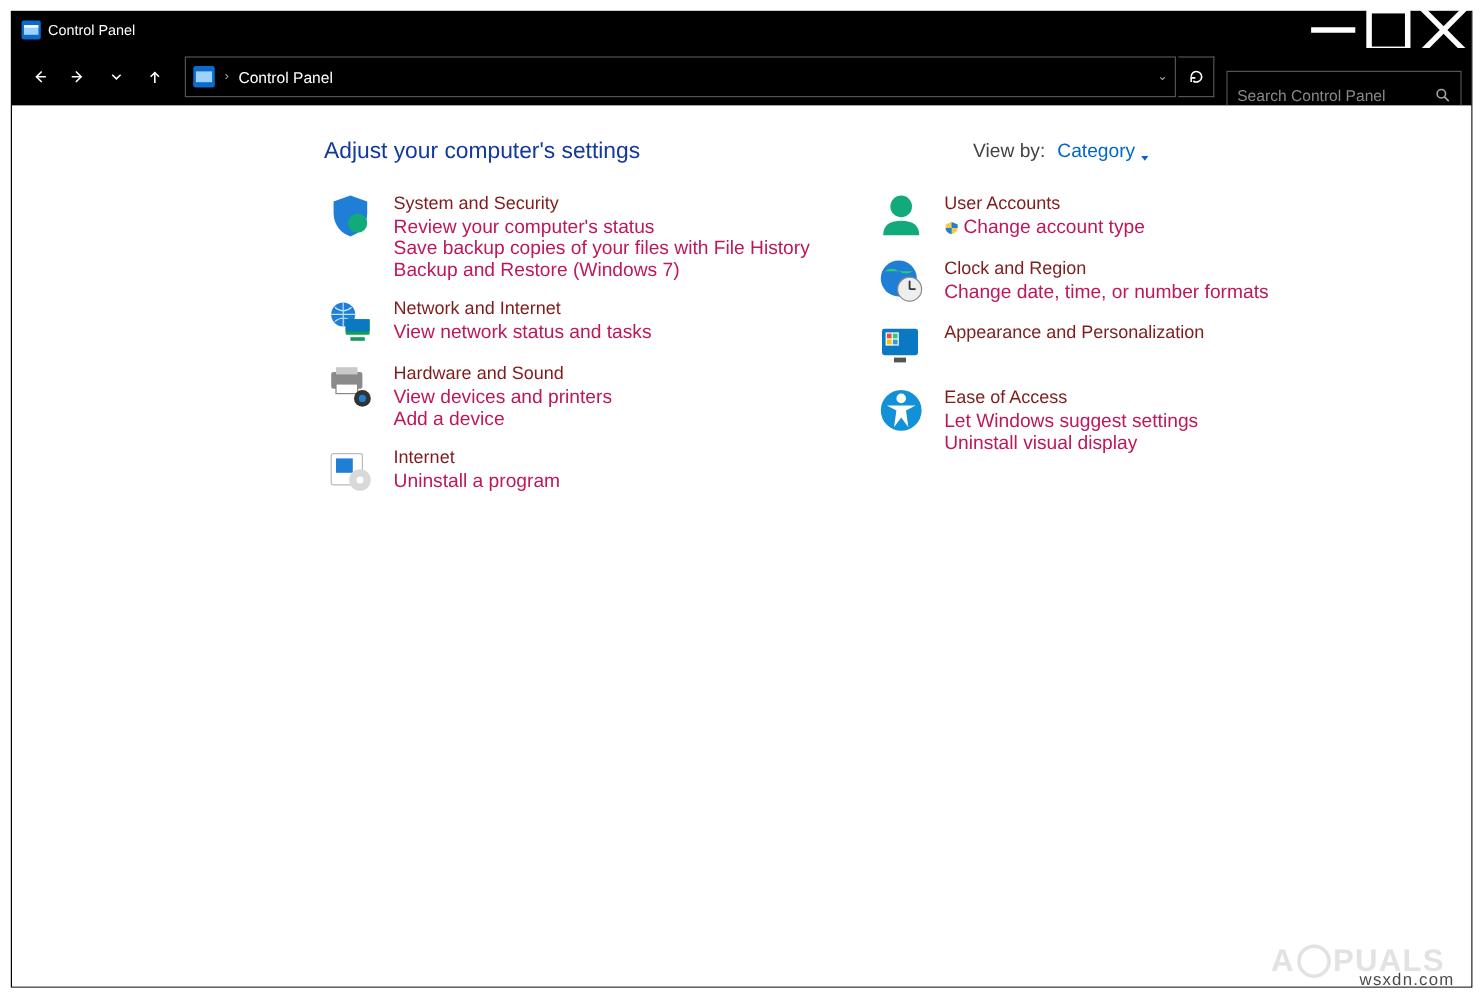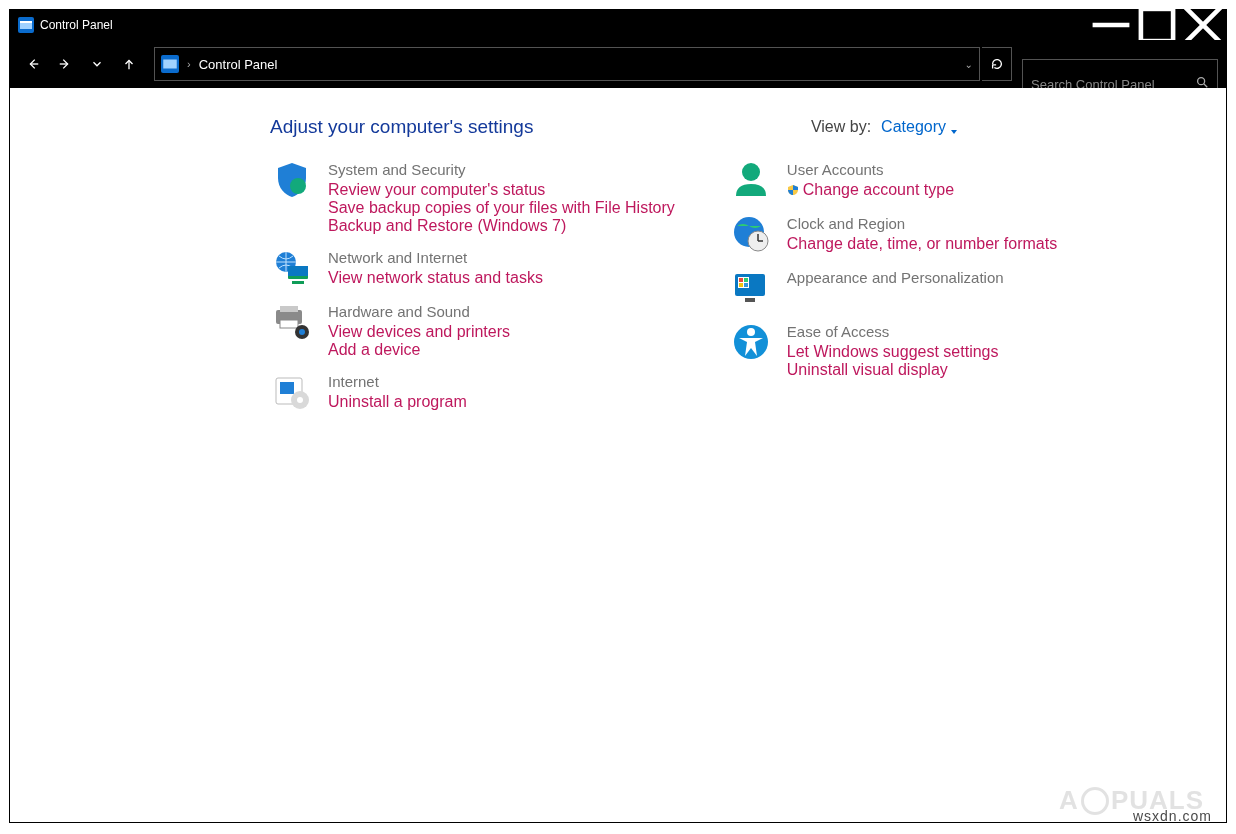--- a/index.html
+++ b/index.html
@@ -81,22 +81,22 @@
     display:inline-flex;align-items:center;justify-content:center;
     border: 1px solid #535353; border-left: none;
     color: #fff;
   }
   .refresh-btn svg { width:14px; height:14px; stroke:#fff; fill:none; stroke-width:1.5;}
   .search {
     width: 196px; height: 34px;
     margin-left: 8px;
     border: 1px solid #535353;
     display: flex;
-    align-items: flex-end;
-    padding: 0 8px;
+    align-items: flex-start;
+    padding: 12px 8px;
     color: #888;
     font-size: 13px;
     margin-top: 24px;
   }
   .search .ph { flex: 1; }
   .search svg { width:14px; height:14px; stroke:#aaa; fill:none; stroke-width:1.5;}
   
   .content {
     flex: 1;
     background: #fff;
@@ -137,21 +137,21 @@
     align-items: flex-start;
   }
   .cat-icon {
     width: 44px; height: 40px;
     flex-shrink: 0;
     display: flex; align-items: center; justify-content: center;
   }
   .cat-icon svg { width: 40px; height: 40px; }
   .cat-body { display: flex; flex-direction: column; gap: 1px; }
   .cat-title {
-    color: #737373;
+    color: #7f1d1d;
     font-size: 15px;
     line-height: 20px;
   }
   .cat-link {
     color: #be185d;
     font-size: 16px;
     line-height: 17px;
     display: flex; align-items: center; gap: 4px;
   }
   .shield-mini { width:12px; height:12px; }

